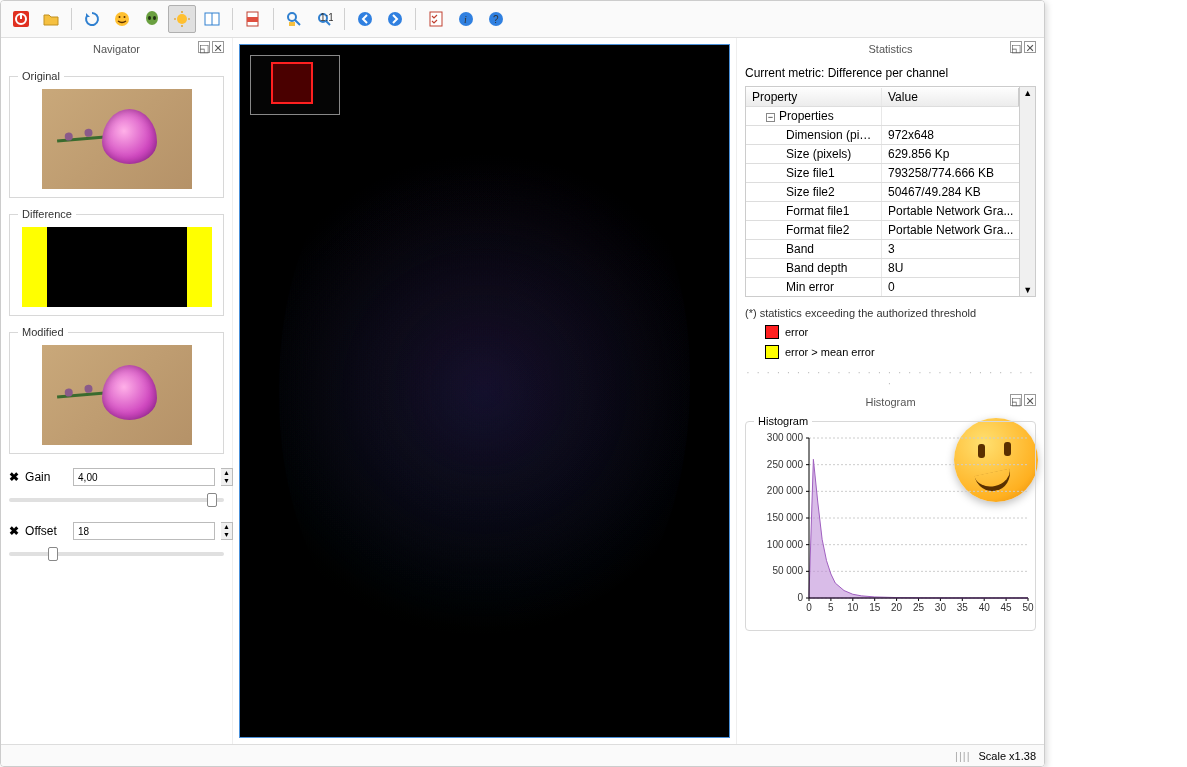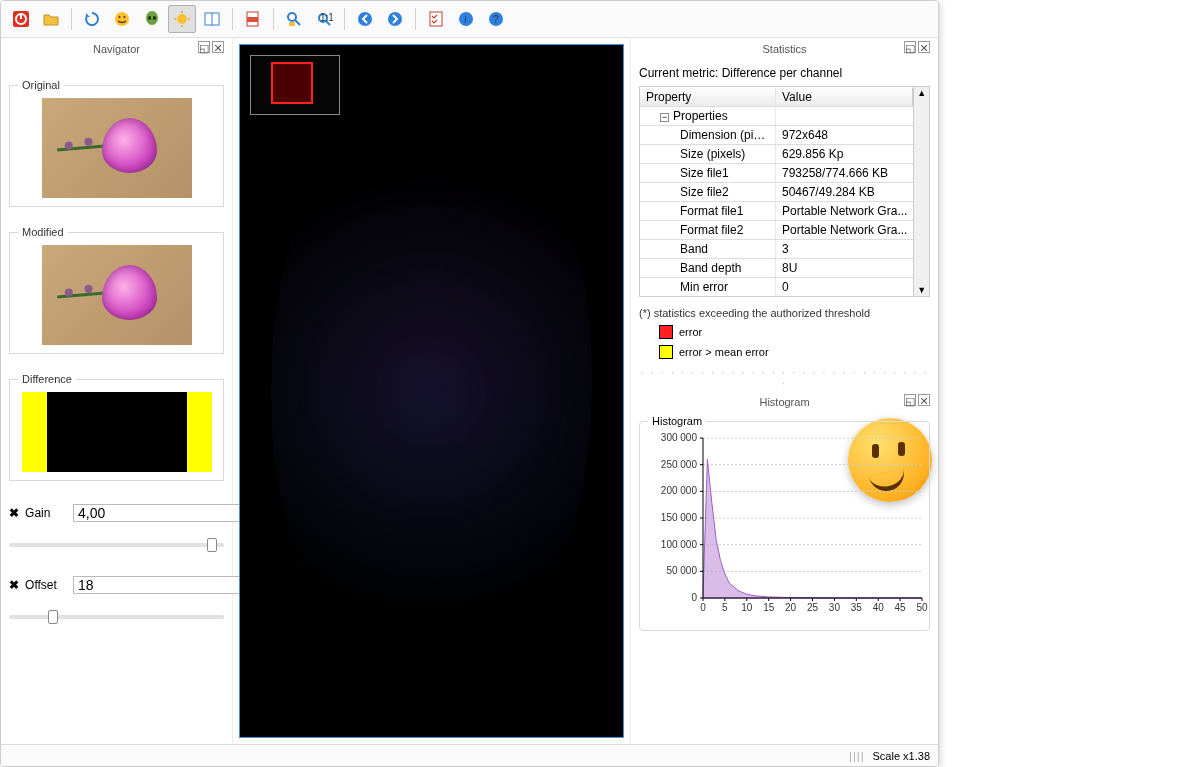--- a/index.html
+++ b/index.html
@@ -6,21 +6,21 @@
   body {
     margin: 0;
     font-family: "Segoe UI", Tahoma, sans-serif;
     font-size: 12px;
     background: #fff;
     color: #000;
   }
   .app {
     display: flex;
     flex-direction: column;
-    width: 939px;
+    width: 1045px;
     height: 767px;
     border: 1px solid #ccc;
     box-shadow: 2px 2px 6px rgba(0,0,0,0.15);
     border-radius: 4px;
     overflow: hidden;
   }
   
   .toolbar {
     display: flex;
     align-items: center;
@@ -47,21 +47,21 @@
   .main {
     flex: 1;
     display: flex;
     min-height: 0;
   }
   .left-panel {
     width: 232px;
     display: flex;
     flex-direction: column;
     padding: 2px 8px 8px;
-    gap: 17px;
+    gap: 8px;
     border-right: 1px solid #eee;
   }
   .center {
     flex: 1;
     display: flex;
     align-items: stretch;
     justify-content: stretch;
     padding: 6px;
   }
   .viewer {
@@ -145,21 +145,21 @@
   .stem::before, .stem::after {
     content:""; position:absolute; width:8px;height:8px;background:#8a5a8a;border-radius:50%;
   }
   .stem::before{ left:8px; top:-6px;}
   .stem::after{ left:28px; top:-8px;}
   
   .ctrl-row { display:flex; align-items:center; gap:6px; margin-top:6px;}
   .ctrl-row .x { font-weight:bold; cursor:pointer;}
   .ctrl-row label { flex:0 0 42px; }
   .ctrl-row input[type="text"] {
-    flex:1; border:1px solid #bbb; padding:1px 4px; font-size:14px; height:18px;
+    flex:1; border:1px solid #bbb; padding:1px 4px; font-size:10px; height:18px;
   }
   .spinner {
     display:flex; flex-direction:column; border:1px solid #bbb; border-left:none;
   }
   .spinner span { font-size:7px; line-height:8px; padding:0 2px; cursor:pointer; background:#f0f0f0;}
   .slider-track {
     margin:4px 0 6px; height:4px; background:#e0e0e0; border-radius:2px; position:relative;
   }
   .slider-thumb { position:absolute; top:-5px; width:10px; height:14px; background:#fff; border:1px solid #888; border-radius:2px; cursor:pointer;}
   
@@ -351,30 +351,30 @@
 
       <div class="group">
         <span class="group-title">Original</span>
         <div class="thumb">
             <div class="stem"></div>
             <div class="flower"></div>
           </div>
       </div>
 
       <div class="group">
+        <span class="group-title">Difference</span>
+        <div class="thumb diff"></div>
+      </div>
+
+      <div class="group">
         <span class="group-title">Modified</span>
         <div class="thumb">
             <div class="stem"></div>
             <div class="flower"></div>
           </div>
-      </div>
-
-      <div class="group">
-        <span class="group-title">Difference</span>
-        <div class="thumb diff"></div>
       </div>
 
       <div class="ctrl-row">
         <span class="x">✖</span>
         <label>Gain</label>
         <input type="text" value="4,00" style="">
         <div class="spinner">
             <span>▲</span>
             <span>▼</span>
           </div>

